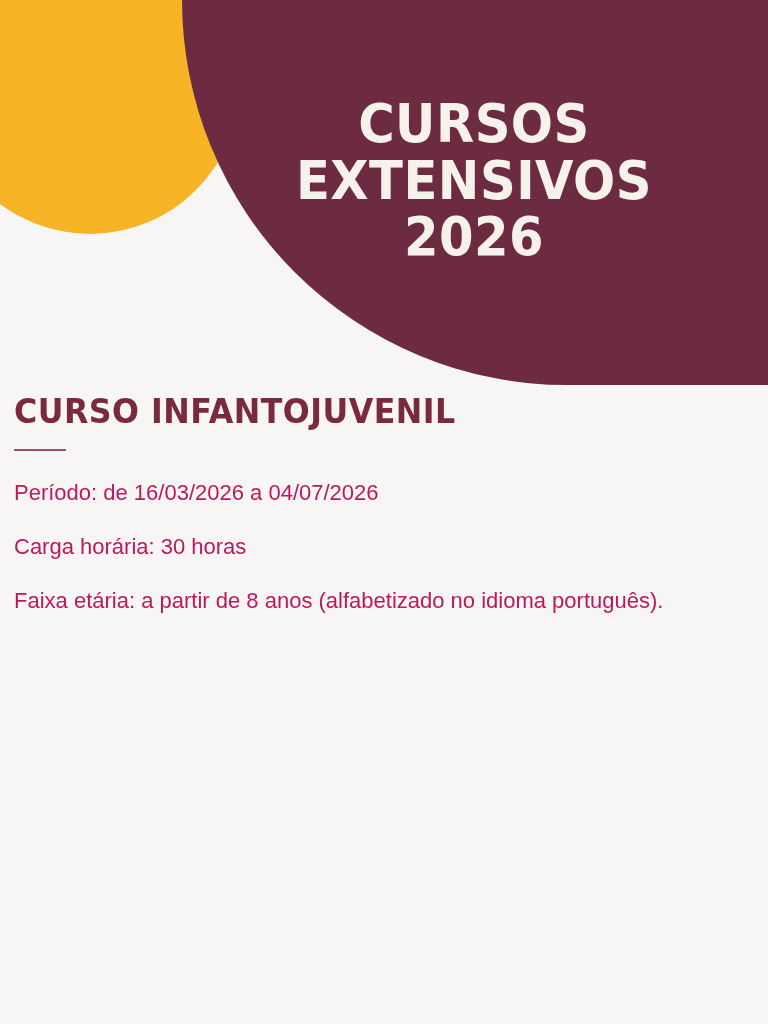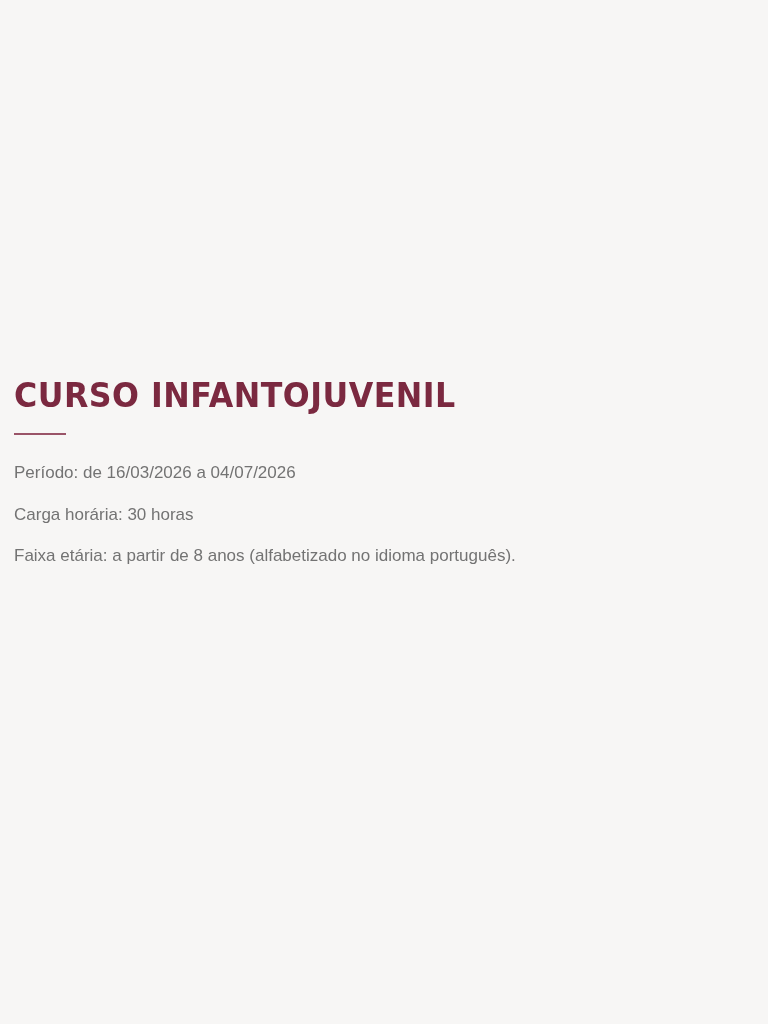--- a/index.html
+++ b/index.html
@@ -68,21 +68,21 @@
     transform-origin: center;
   }
   .header-title .line2 {
     display: block;
   }
 
   
   .content {
     position: absolute;
     left: 14px;
-    top: 376px;
+    top: 392px;
     width: 730px;
   }
 
   .course-title {
     color: #7b2940;
     font-family: "DejaVu Sans", sans-serif;
     font-weight: bold;
     font-size: 33px;
     letter-spacing: 0.5px;
     margin: 0 0 0 0;
@@ -95,36 +95,44 @@
     width: 52px;
     height: 2px;
     background: #9a5468;
   }
 
   .info-list {
     margin-top: 26px;
   }
 
   .info-line {
-    color: #737373;
-    font-size: 17px;
+    color: #be185d;
+    font-size: 22px;
     line-height: 1.45;
     margin-bottom: 17px;
     font-family: "Liberation Sans", sans-serif;
   }
 
   .info-line:last-child {
     margin-bottom: 0;
   }
 </style>
 </head>
 <body>
 
 <div class="page">
 
+  <div class="header-zone">
+    <div class="yellow-circle"></div>
+    <div class="maroon-shape"></div>
+    <div class="header-title">
+      <span>CURSOS EXTENSIVOS</span>
+      <span class="line2">2026</span>
+    </div>
+  </div>
 
   <div class="content">
     <h1 class="course-title">CURSO INFANTOJUVENIL</h1>
     <div class="title-rule"></div>
 
     <div class="info-list">
       <p class="info-line">Período: de 16/03/2026 a 04/07/2026</p>
       <p class="info-line">Carga horária: 30 horas</p>
       <p class="info-line">Faixa etária: a partir de 8 anos (alfabetizado no idioma português).</p>
     </div>

